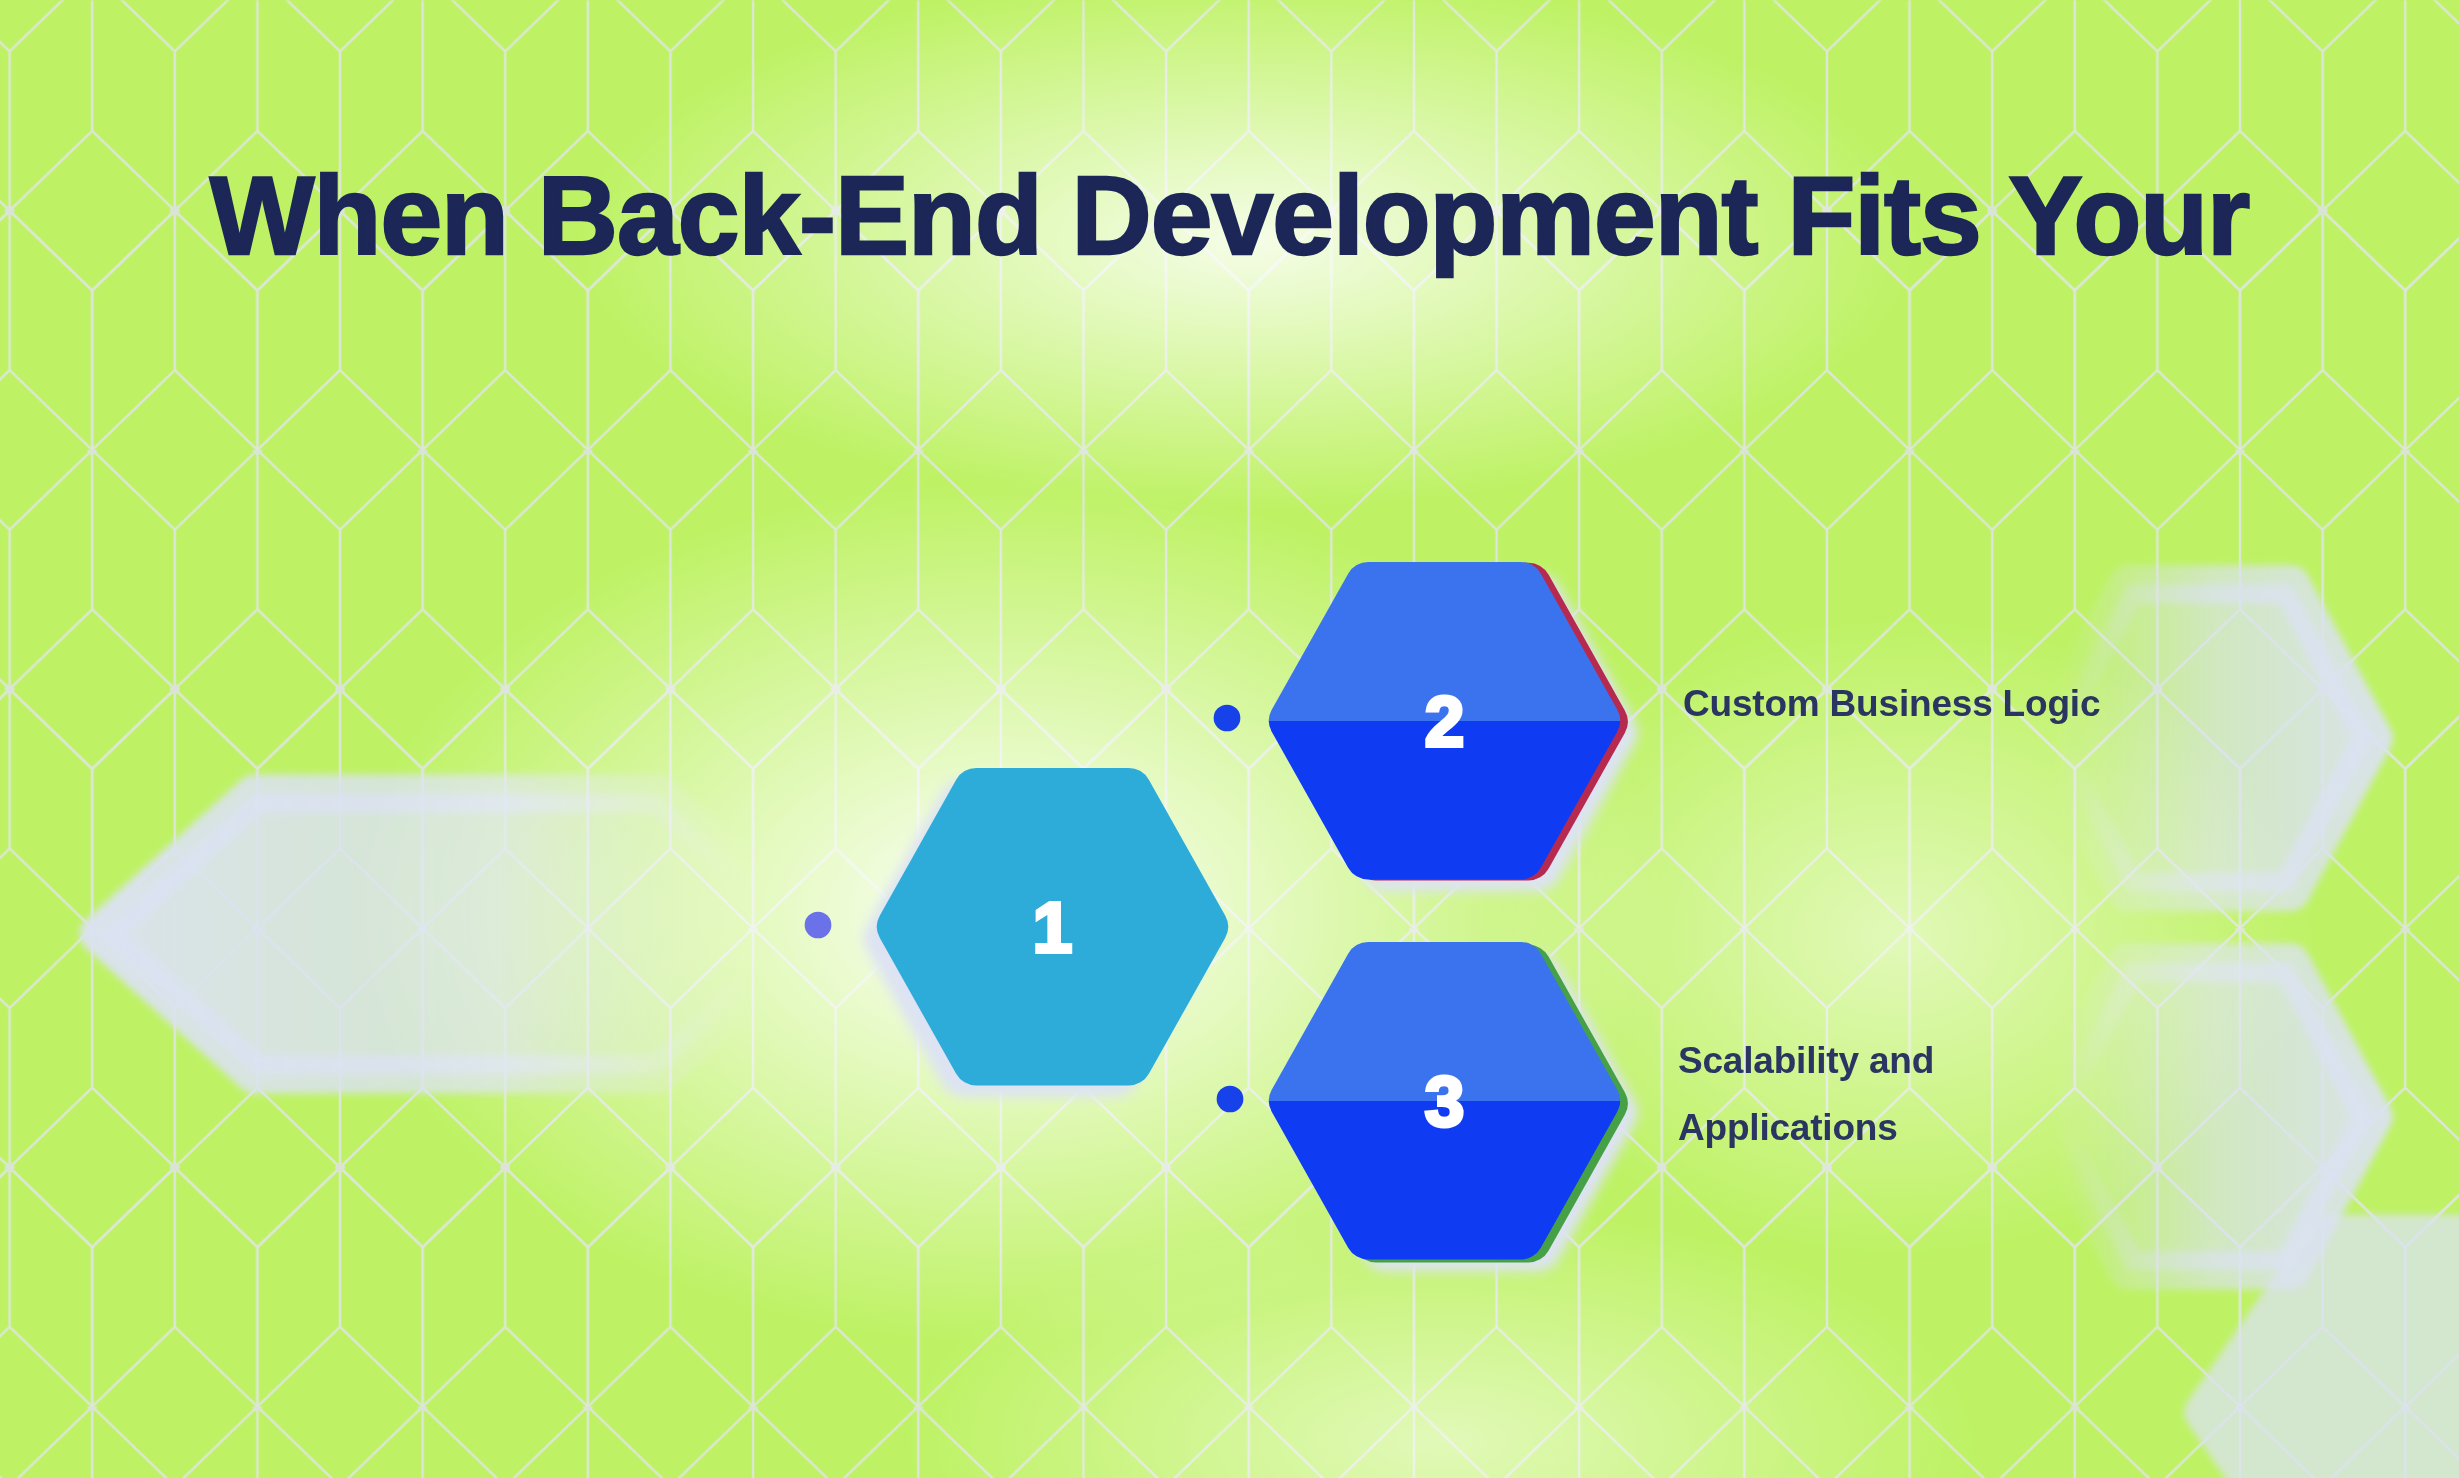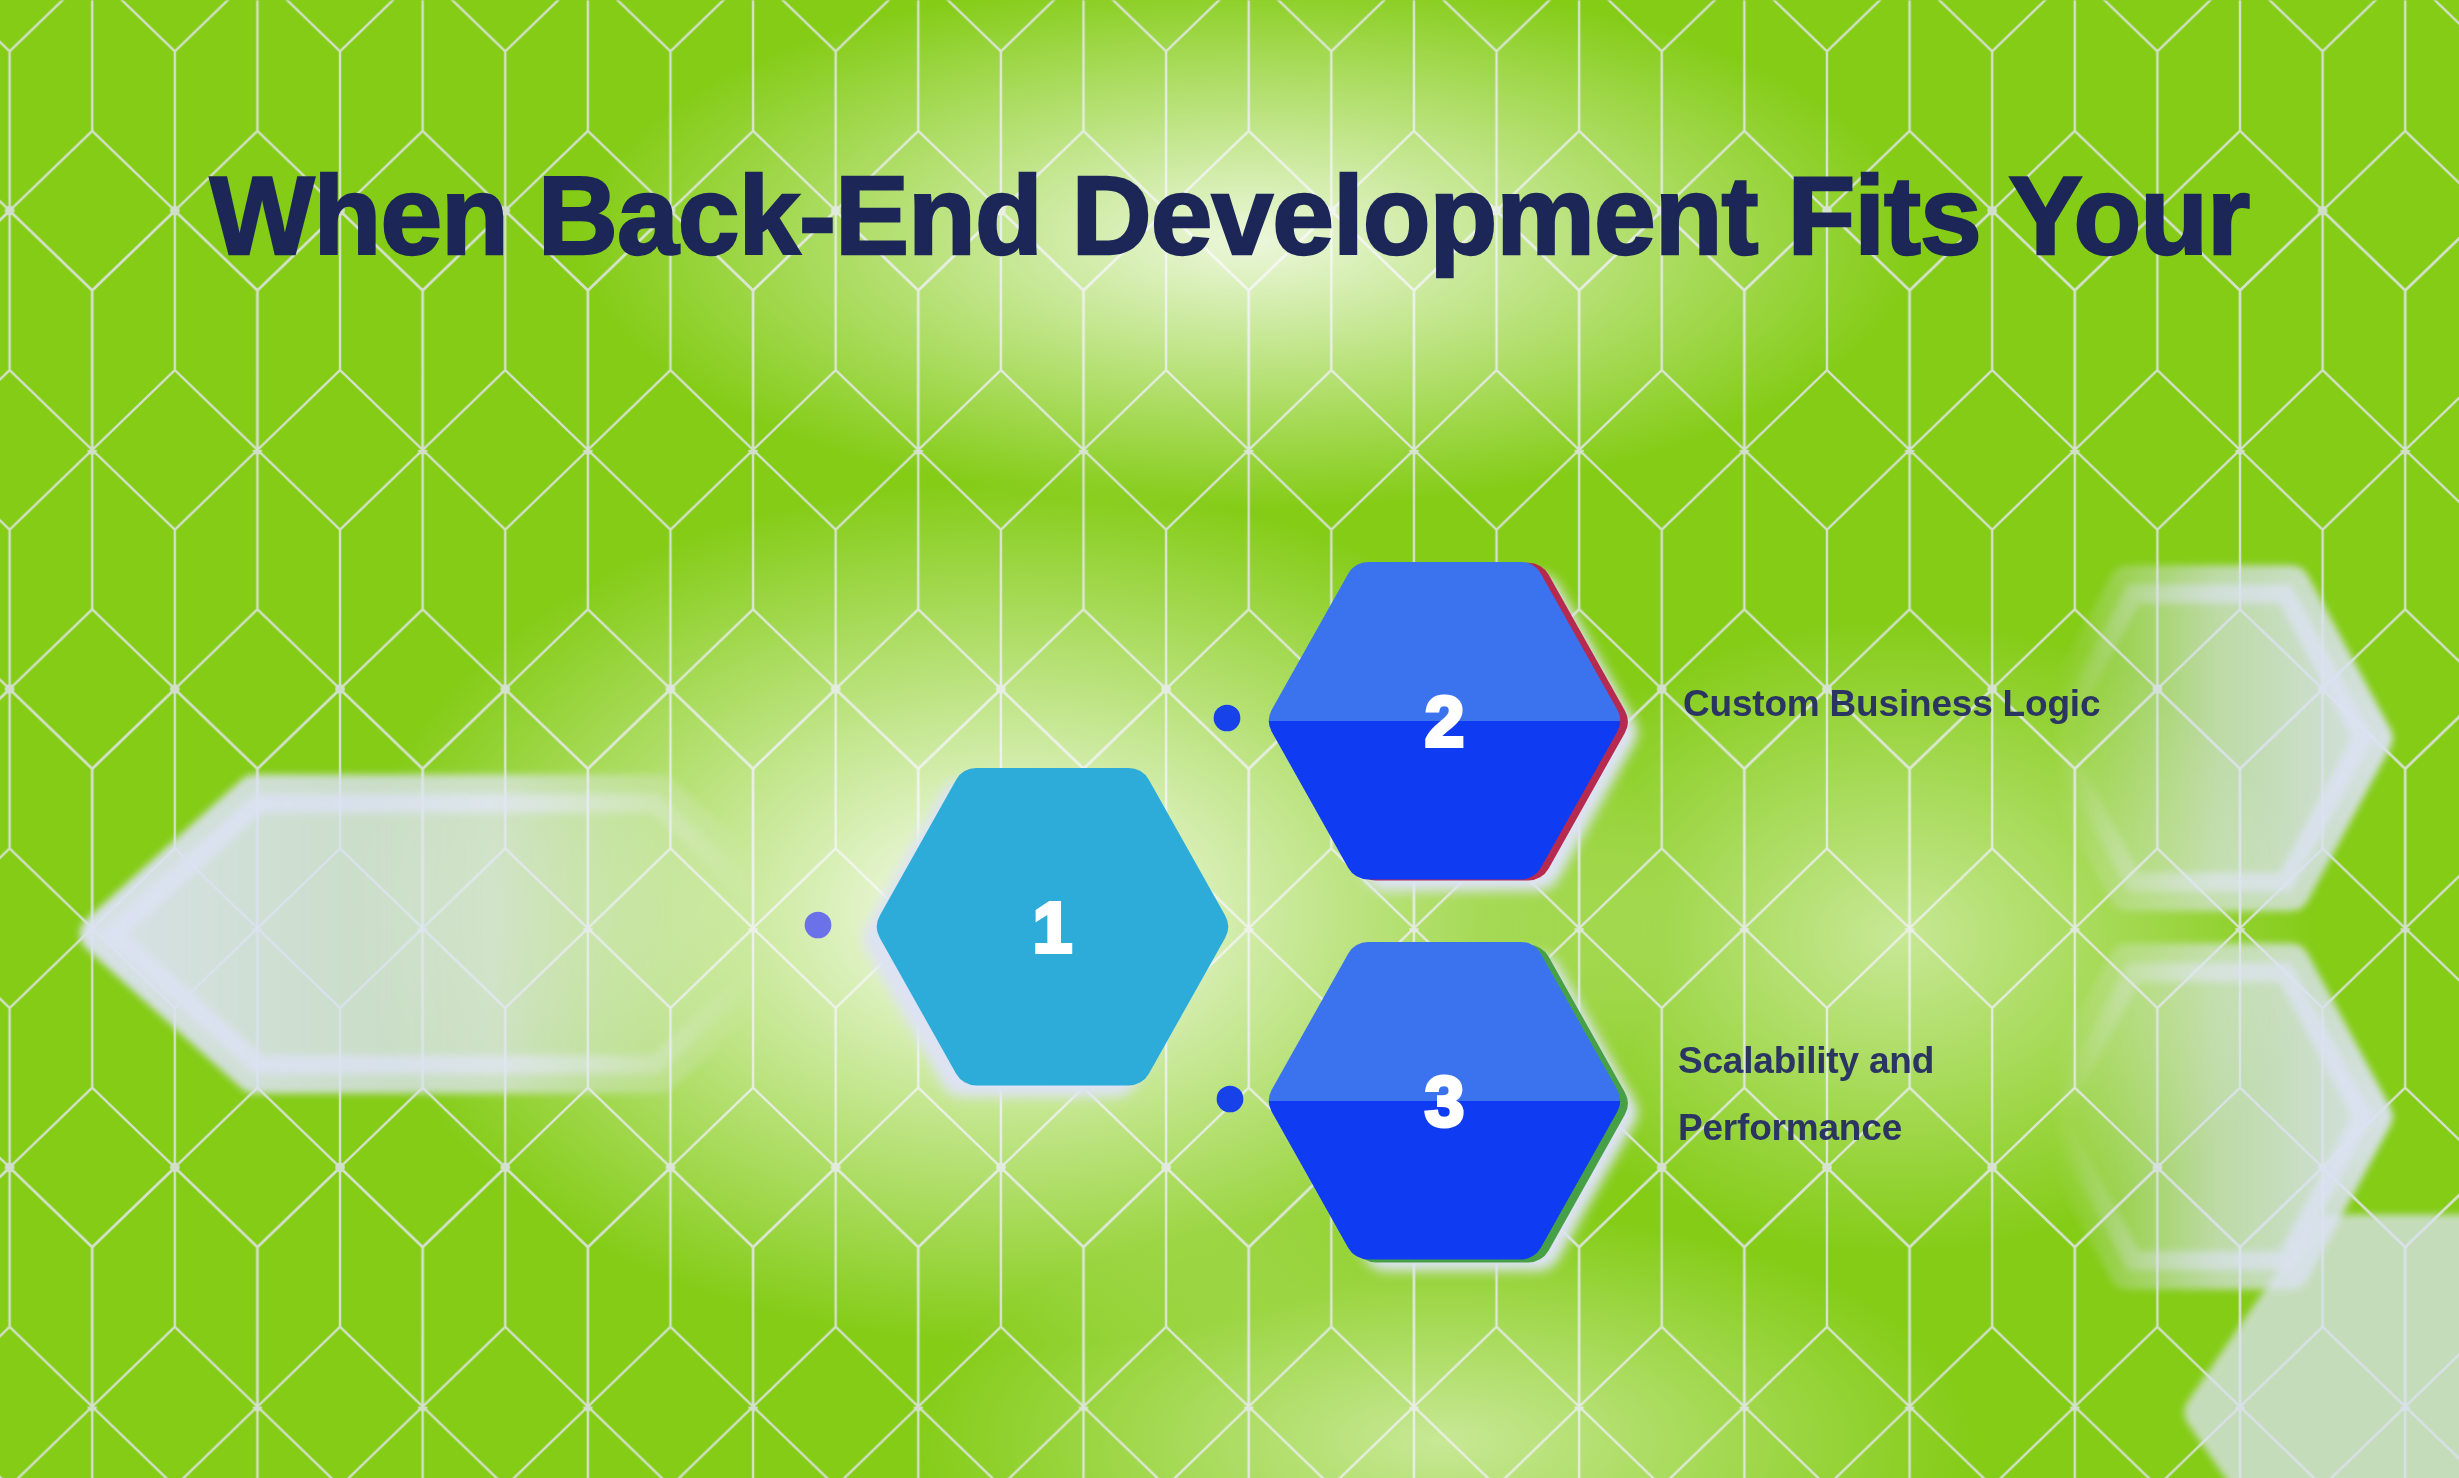--- a/index.html
+++ b/index.html
@@ -1,19 +1,19 @@
 <!DOCTYPE html>
 <html><head>
 <meta charset="utf-8">
 <style>
   html,body { margin:0; padding:0; }
   body { font-family:"Liberation Sans", sans-serif; }
   #canvas {
     position:relative; width:2459px; height:1479px;
-    background:#84cc16; overflow:hidden;
+    background:#bef264; overflow:hidden;
   }
   .bg-svg { position:absolute; left:0; top:0; }
   .pat path { fill:none; stroke:#e2e4eb; stroke-width:2.5; }
   .pat circle { fill:#dfe2ea; }
   .glow { position:absolute; border-radius:50%; pointer-events:none; }
   .glow-a { left:96px;  top:312px;  width:1825px; height:1201px;
             background:radial-gradient(closest-side, rgba(255,255,255,0.97), rgba(255,255,255,0) 72%); }
   .glow-b { left:288px;  top:-144px; width:1921px; height:769px;
             background:radial-gradient(closest-side, rgba(255,255,255,0.85), rgba(255,255,255,0) 70%); }
   .glow-c { left:1297px; top:480px;  width:1201px; height:913px;
@@ -154,17 +154,17 @@
   </svg>
   <svg class="dot-svg" style="left:1209px; top:1078px;" width="42" height="42" viewBox="0 0 44 44">
     <circle cx="22" cy="22" r="14" fill="#1742e9"></circle>
   </svg>
 
   <div class="lbl" style="left:1683px; top:670px;">
     <div>Custom Business Logic</div>
   </div>
   <div class="lbl" style="left:1678px; top:1027px;">
     <div>Scalability and</div>
-    <div>Performance</div>
+    <div>Applications</div>
   </div>
 
 </div>
 
 
 </body></html>

